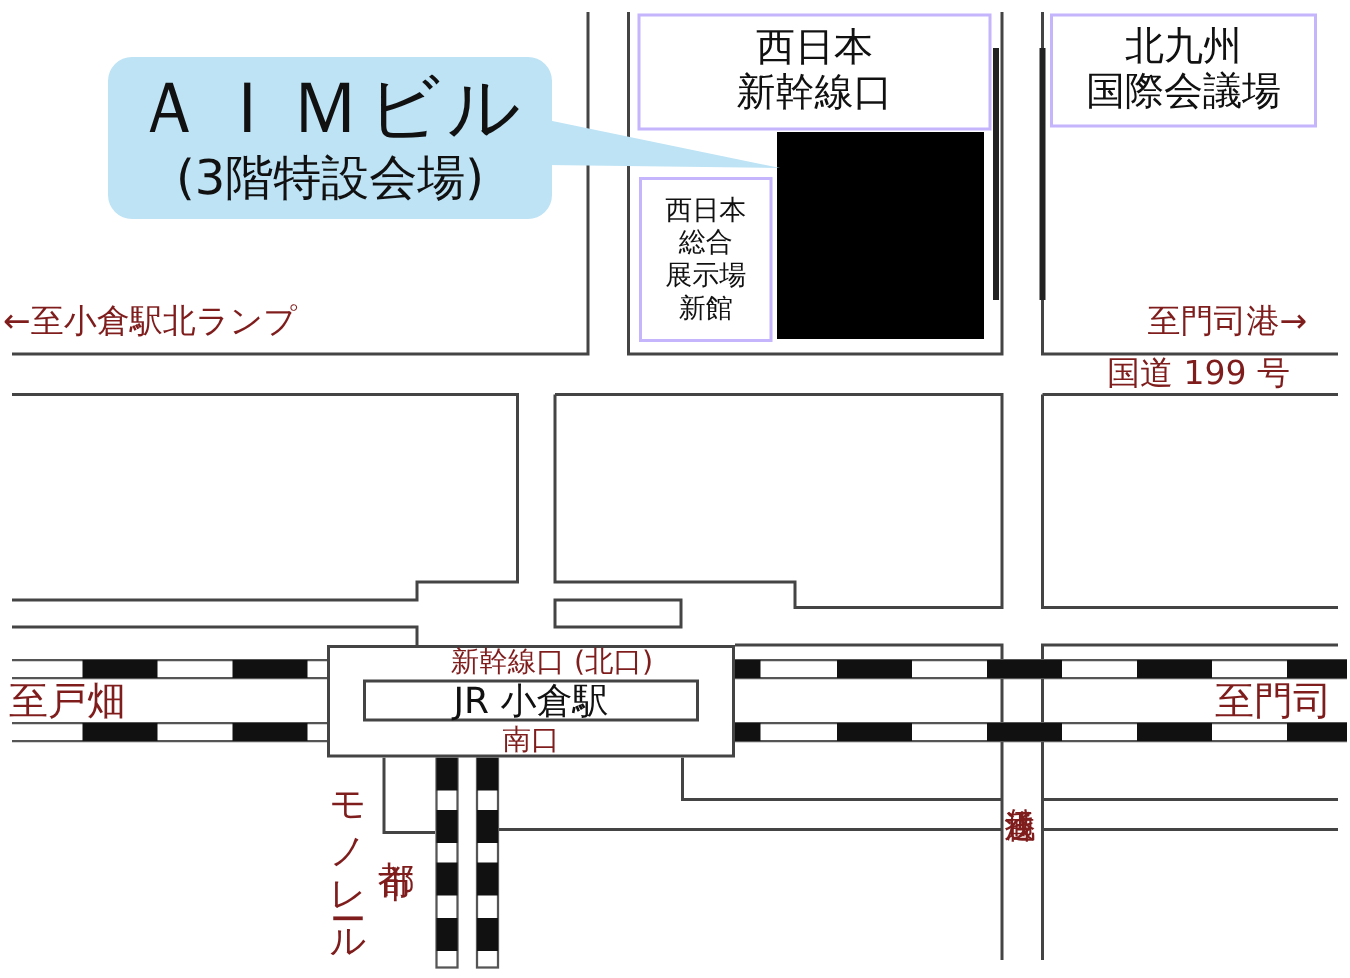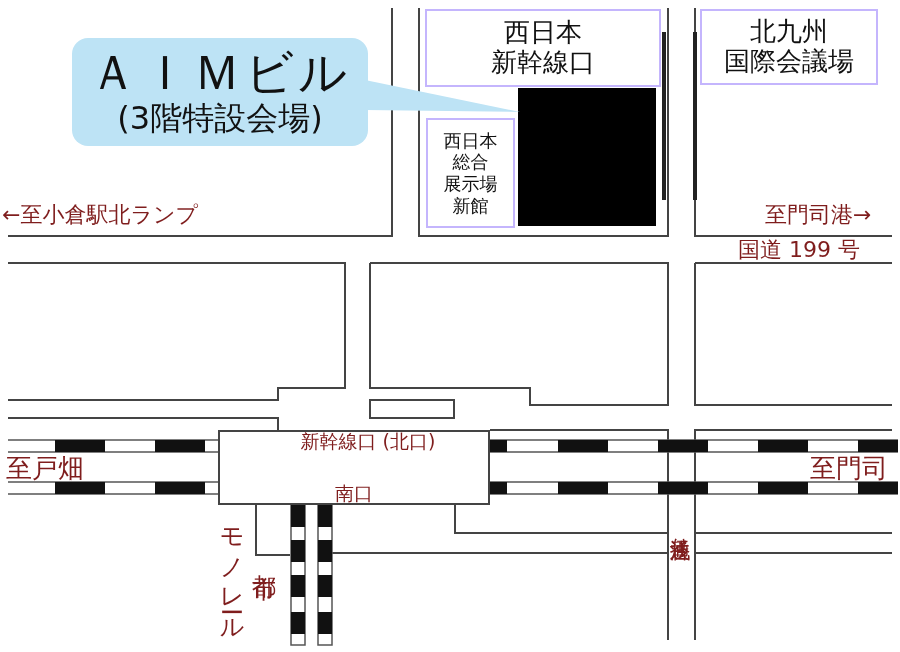--- a/index.html
+++ b/index.html
@@ -111,18 +111,19 @@
 </div>
 
 <div class="lbl" style="left:2px;top:204px;font-size:22px;">←至小倉駅北ランプ</div>
 <div class="lbl" style="left:765px;top:204px;font-size:22px;">至門司港→</div>
 <div class="lbl" style="left:738px;top:239px;font-size:22px;">国道 199 号</div>
 <div class="lbl" style="left:6px;top:455px;font-size:26px;">至戸畑</div>
 <div class="lbl" style="left:810px;top:455px;font-size:26px;">至門司</div>
 
 <div style="position:absolute;left:218px;top:430px;width:272px;height:75px;background:#fff;border:2px solid #444;box-sizing:border-box;">
   <div class="lbl" style="left:0;right:0;top:0px;text-align:center;font-size:19px;padding-left:28px;">新幹線口 (北口)</div>
+  <div style="position:absolute;left:22px;top:21px;width:224px;height:28px;border:2px solid #444;box-sizing:border-box;display:flex;align-items:center;justify-content:center;font-size:24px;">JR 小倉駅</div>
   <div class="lbl" style="left:0;right:0;top:52px;text-align:center;font-size:19px;">南口</div>
 </div>
 
 <div class="lbl vert" style="left:220px;top:512px;font-size:24px;letter-spacing:2px;">モノレール</div>
 <div class="lbl vert" style="left:252px;top:555px;font-size:24px;letter-spacing:2px;">都市</div>
 <div class="lbl vert" style="left:669px;top:523px;font-size:21px;">浅香通り</div>
 
 </body></html>

